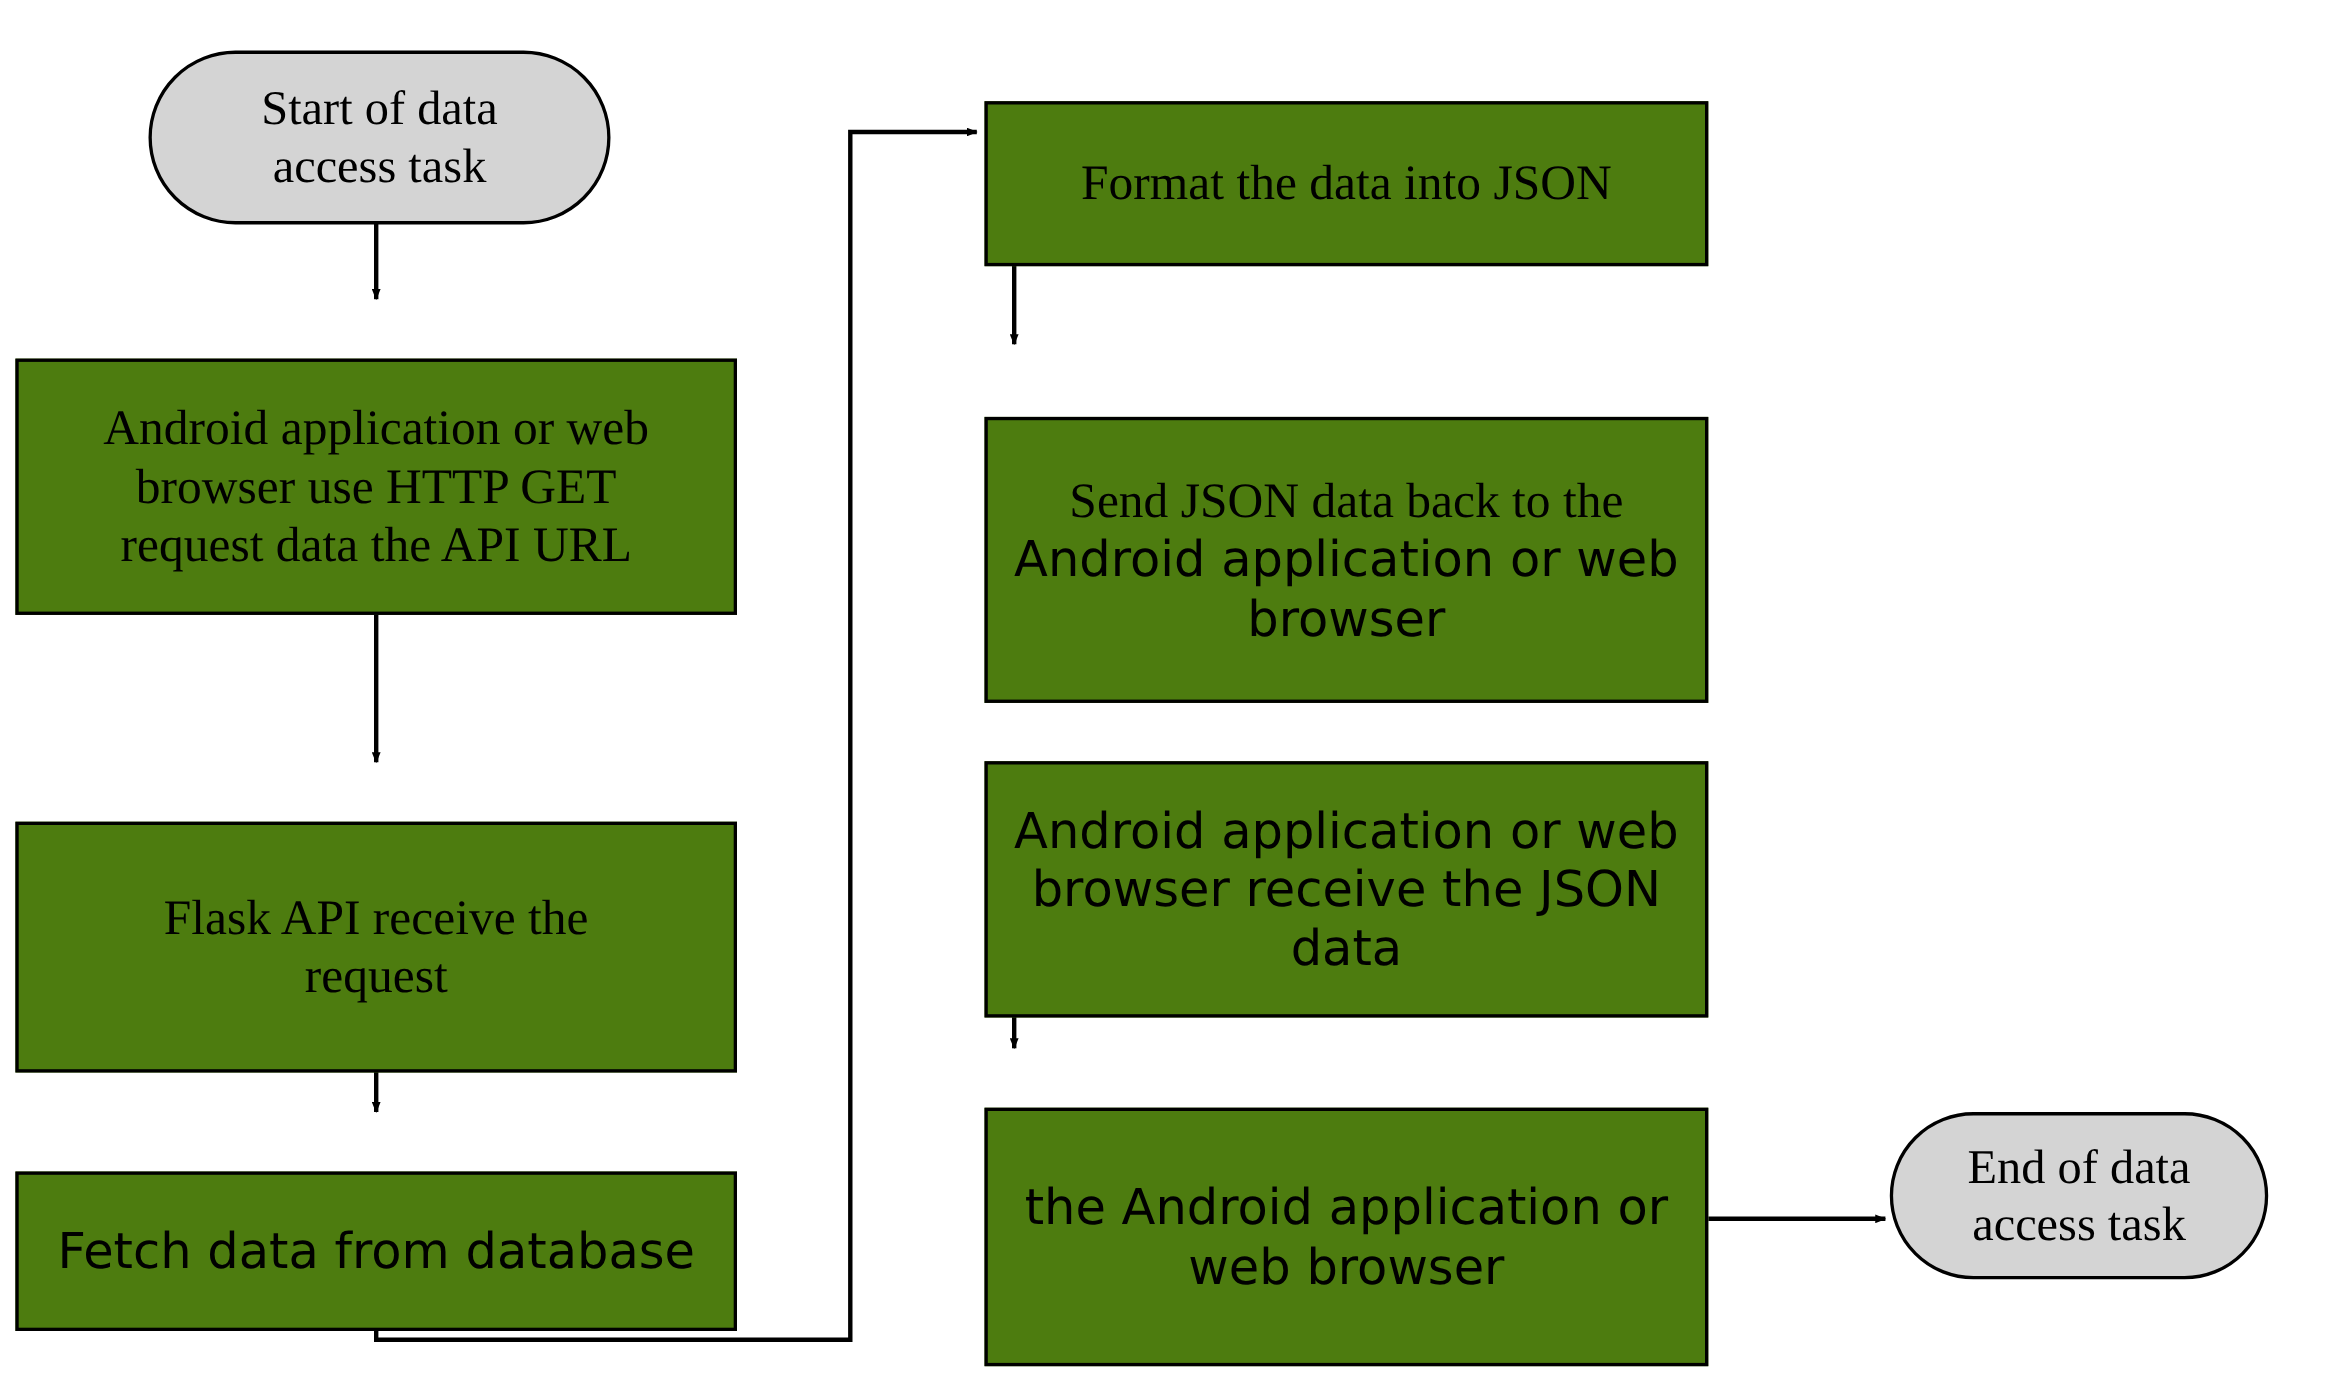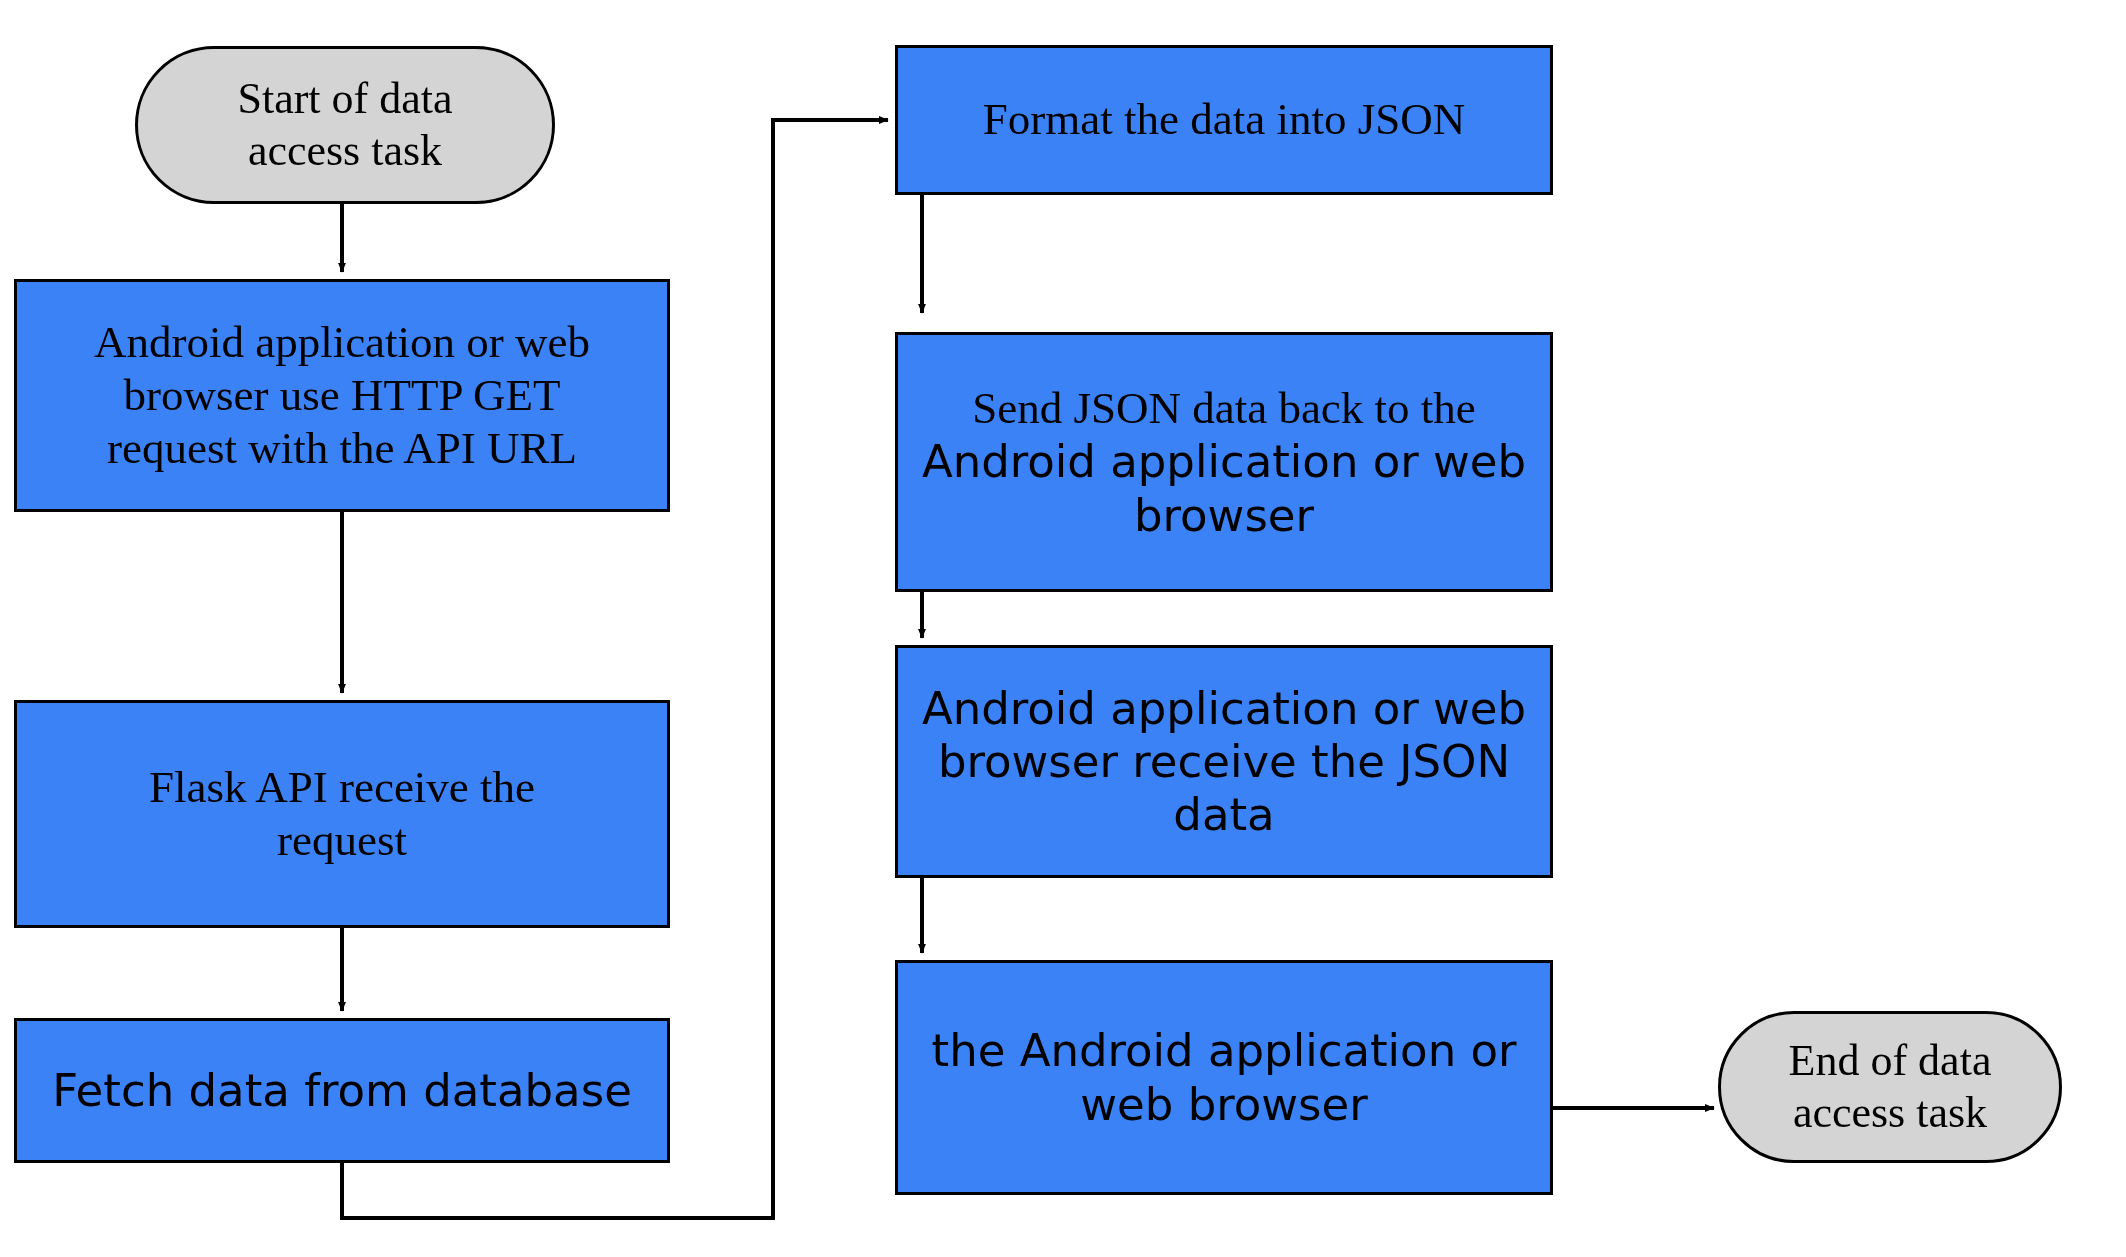--- a/index.html
+++ b/index.html
@@ -26,22 +26,23 @@
     position: absolute;
     box-sizing: border-box;
     display: flex;
     align-items: center;
     justify-content: center;
     text-align: center;
     color: #000000;
     line-height: 1.18;
   }
   .node.process {
-    background: #3b82f6;
+    background: #4d7c0f;
     border: 3px solid #000000;
+    margin-top: 47px;
   }
   .node.terminator {
     background: #d4d4d4;
     border: 3px solid #000000;
     border-radius: 999px;
   }
   .node .label {
     display: block;
     width: 100%;
     padding: 0 10px;
@@ -97,21 +98,21 @@
     <g>
       <line x1="1553" y1="1108" x2="1714" y2="1108" stroke="#000000" stroke-width="4" marker-end="url(#arrowhead)"></line>
     </g>
   </svg>
 
   <div class="node terminator fs-start serif" style="left:135px; top:46px; width:420px; height:158px;">
     <span class="label"><span>Start of data</span><span class="line2">access task</span></span>
   </div>
 
   <div class="node process fs-box serif" style="left:14px; top:279px; width:656px; height:233px;">
-    <span class="label"><span>Android application or web</span><span class="line2">browser use HTTP GET</span><span class="line2">request with the API URL</span></span>
+    <span class="label"><span>Android application or web</span><span class="line2">browser use HTTP GET</span><span class="line2">request data the API URL</span></span>
   </div>
 
   <div class="node process fs-box serif" style="left:14px; top:700px; width:656px; height:228px;">
     <span class="label"><span>Flask API receive the</span><span class="line2">request</span></span>
   </div>
 
   <div class="node process fs-box sans" style="left:14px; top:1018px; width:656px; height:145px;">
     <span class="label">Fetch data from database</span>
   </div>
 

